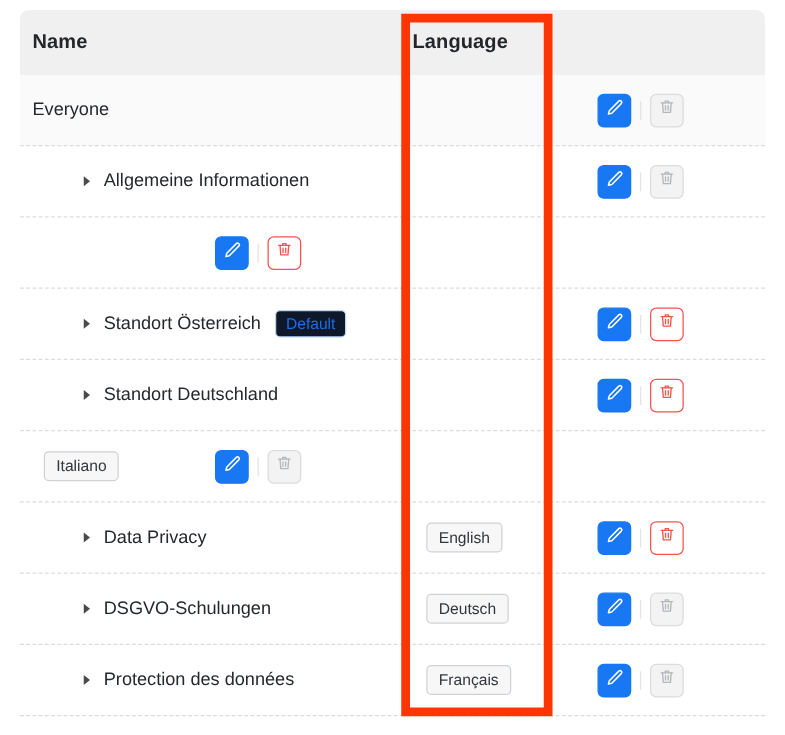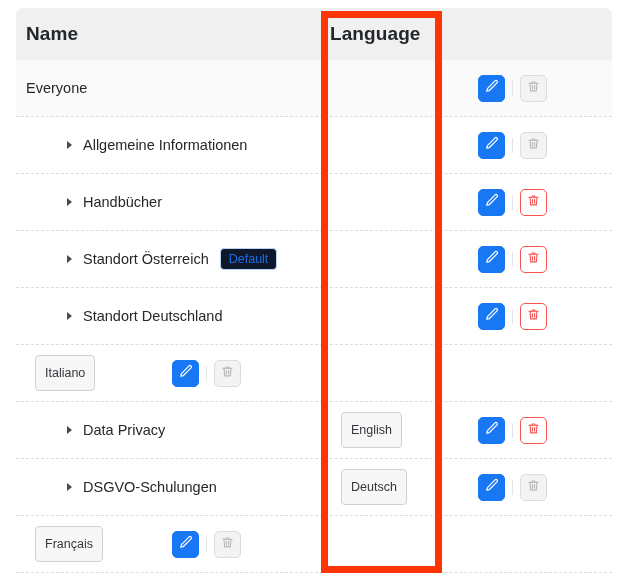--- a/index.html
+++ b/index.html
@@ -17,21 +17,21 @@
     left: 16px; top: 8px;
     width: 596px;
   }
   .thead {
     display: flex;
     height: 52px;
     background: #f0f0f1;
     border-radius: 7px 7px 0 0;
   }
   .th {
-    font-size: 19px;
+    font-size: 16px;
     font-weight: bold;
     color: #23272b;
     display: flex;
     align-items: center;
     letter-spacing: .1px;
   }
   .col-name     { width: 306px; padding-left: 10px; }
   .col-language { width: 120px; padding-left: 8px; }
   .col-actions  { width: 170px; padding-left: 39px; }
 
@@ -82,21 +82,21 @@
     font-size: 12.5px;
     color: #1d6fe0;
     border: 1px solid #b9d6f7;
     border-radius: 4px;
     background: #0f172a;
     white-space: nowrap;
   }
   .badge-language {
     display: inline-flex;
     align-items: center;
-    height: 36px;
+    height: 24px;
     padding: 0 9px;
     font-size: 12.5px;
     color: #33373b;
     border: 1px solid #cfd2d5;
     border-radius: 4px;
     background: #f7f7f8;
     white-space: nowrap;
   }
 
   
@@ -191,24 +191,20 @@
               <span><svg width="13" height="13" viewBox="0 0 24 24" fill="none" stroke="#b4b7ba" stroke-width="2" stroke-linecap="round" stroke-linejoin="round">
                   <path d="M3.5 6h17"></path>
                   <path d="M9.5 6V3.6h5V6"></path>
                   <path d="M5.6 6l1.1 14.1h10.6L18.4 6"></path>
                   <path d="M10 10.2v6.4M14 10.2v6.4"></path>
                 </svg></span>
             </div>
           </div>
         </div>
         <div class="tr child">
-          <div class="cell name">
-            <span class="caret"></span>
-            <span class="name-text">Handbücher</span>
-          </div>
           <div class="cell language"></div>
           <div class="cell actions">
             <div class="btn btn-edit">
               <span><svg width="14" height="14" viewBox="0 0 24 24" fill="none" stroke="#ffffff" stroke-width="2.1" stroke-linecap="round" stroke-linejoin="round">
                   <path d="M17.2 3.3a2.4 2.4 0 0 1 3.4 3.4L7.6 19.8 3 21l1.2-4.6z"></path>
                 </svg></span>
             </div>
             <div class="btn-sep"></div>
             <div class="btn btn-del-on">
               <span><svg width="13" height="13" viewBox="0 0 24 24" fill="none" stroke="#f5534f" stroke-width="2" stroke-linecap="round" stroke-linejoin="round">
@@ -332,20 +328,24 @@
               <span><svg width="13" height="13" viewBox="0 0 24 24" fill="none" stroke="#b4b7ba" stroke-width="2" stroke-linecap="round" stroke-linejoin="round">
                   <path d="M3.5 6h17"></path>
                   <path d="M9.5 6V3.6h5V6"></path>
                   <path d="M5.6 6l1.1 14.1h10.6L18.4 6"></path>
                   <path d="M10 10.2v6.4M14 10.2v6.4"></path>
                 </svg></span>
             </div>
           </div>
         </div>
         <div class="tr child">
+          <div class="cell name">
+            <span class="caret"></span>
+            <span class="name-text">Protection des données</span>
+          </div>
           <div class="cell language">
             <span class="badge-language">Français</span>
           </div>
           <div class="cell actions">
             <div class="btn btn-edit">
               <span><svg width="14" height="14" viewBox="0 0 24 24" fill="none" stroke="#ffffff" stroke-width="2.1" stroke-linecap="round" stroke-linejoin="round">
                   <path d="M17.2 3.3a2.4 2.4 0 0 1 3.4 3.4L7.6 19.8 3 21l1.2-4.6z"></path>
                 </svg></span>
             </div>
             <div class="btn-sep"></div>

